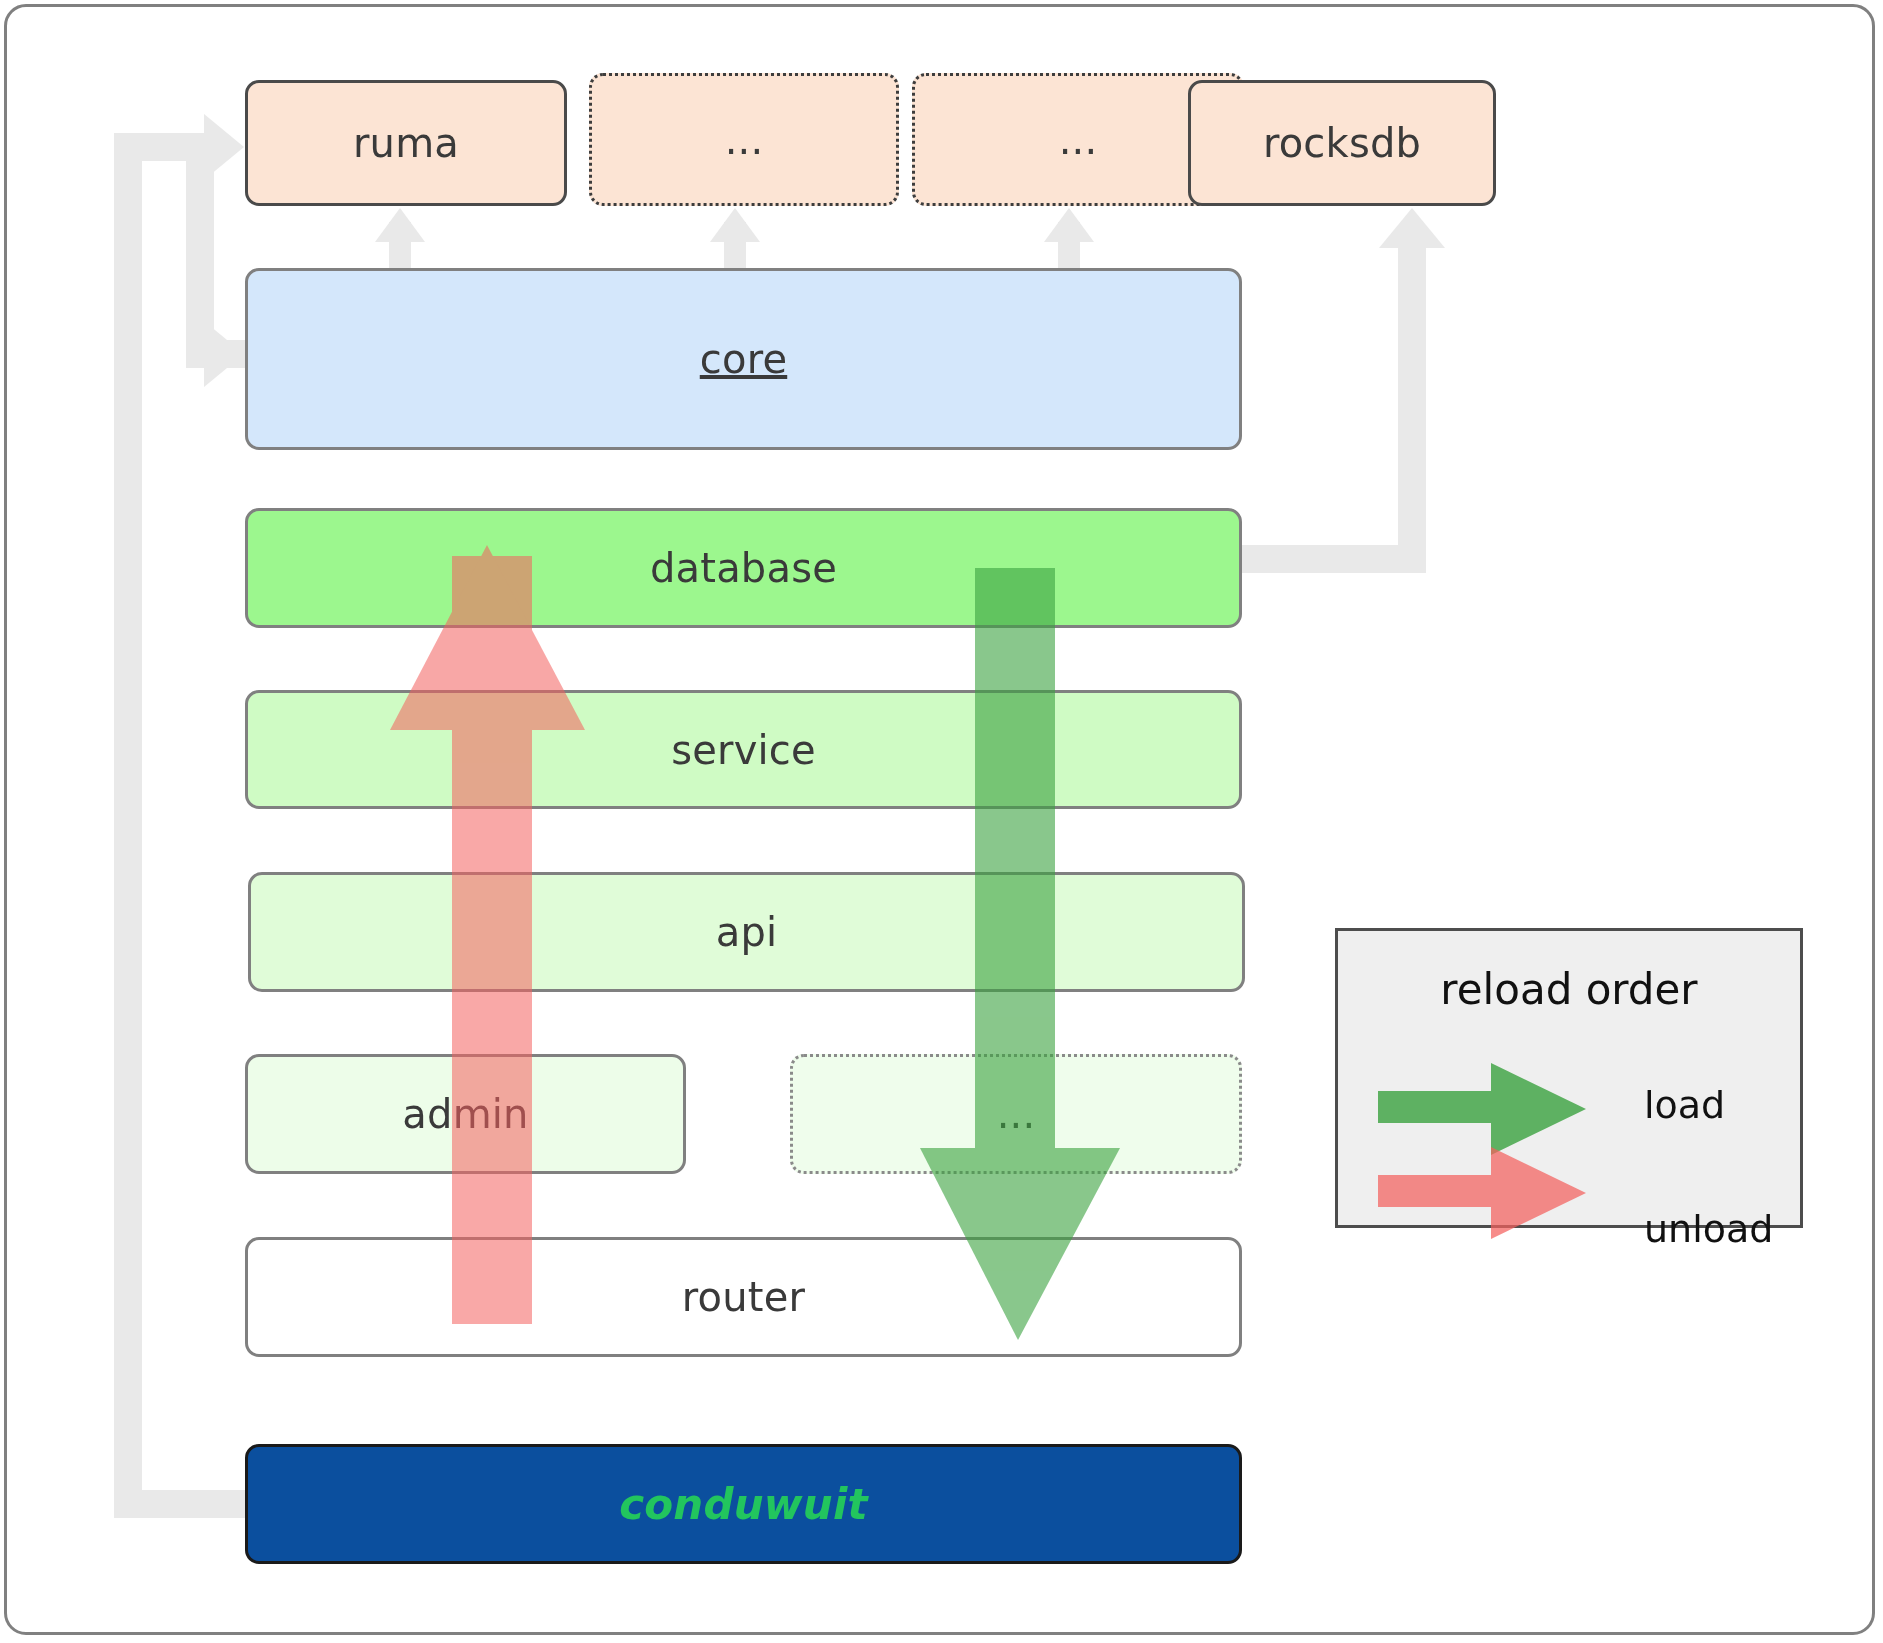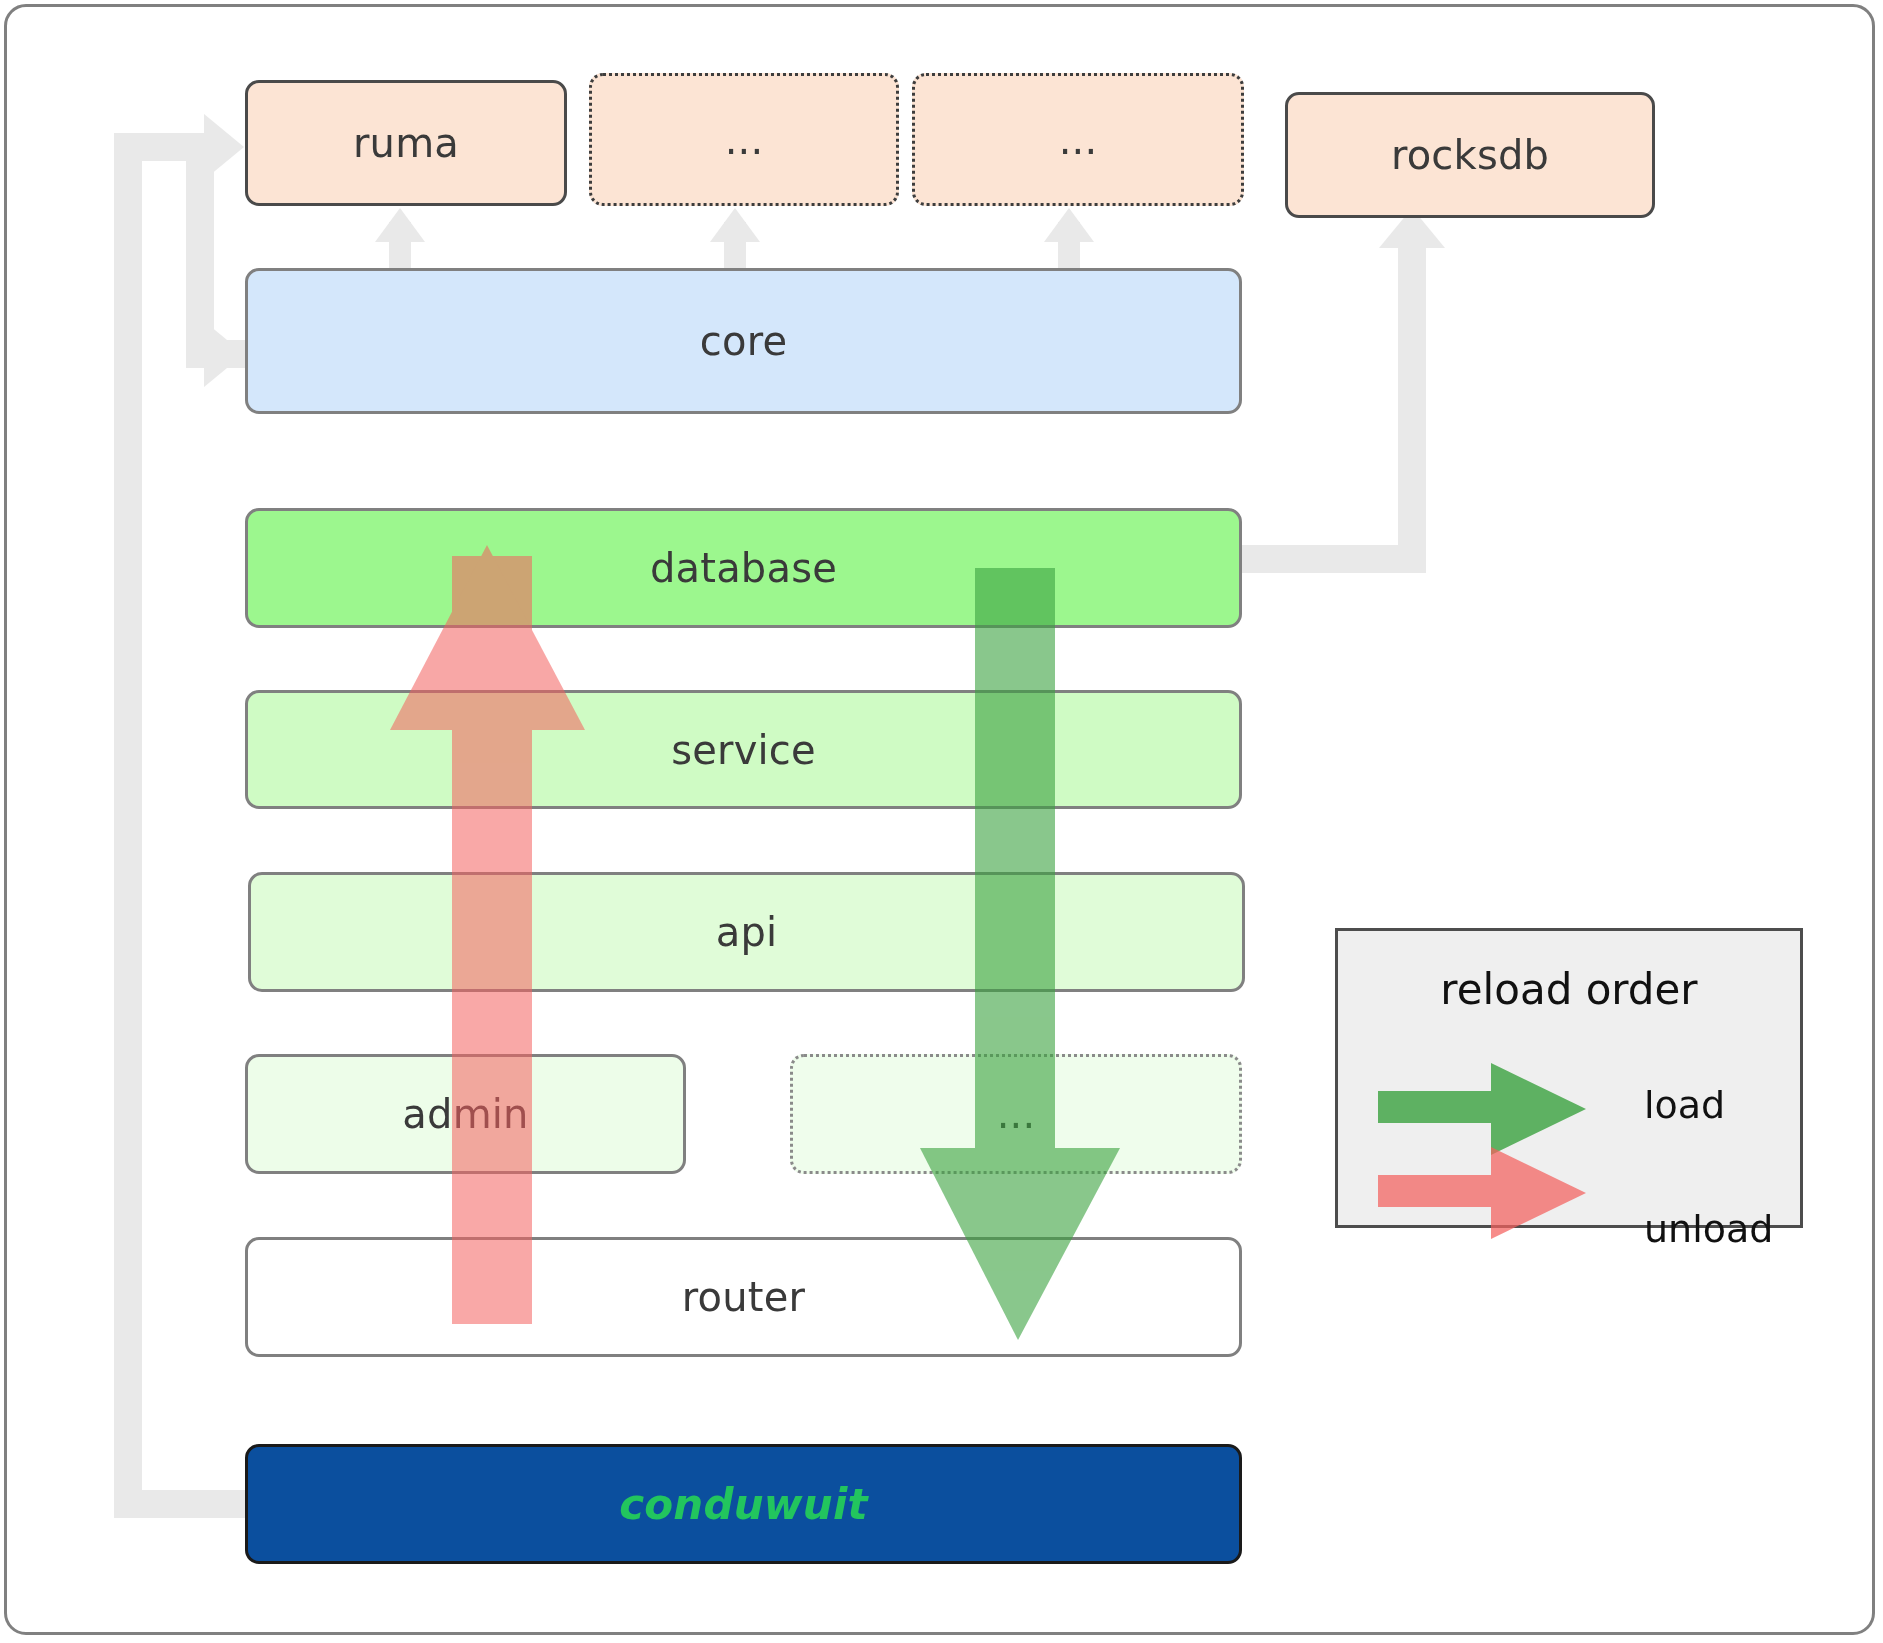--- a/index.html
+++ b/index.html
@@ -184,25 +184,25 @@
   </div>
 
   <div class="node dep dotted" style="left:589px; top:73px; width:310px; height:133px;">
     <span class="lbl">...</span>
   </div>
 
   <div class="node dep dotted" style="left:912px; top:73px; width:332px; height:133px;">
     <span class="lbl">...</span>
   </div>
 
-  <div class="node dep" style="left:1285px; top:80px; width:370px; height:126px;margin-top:12px;">
+  <div class="node dep" style="left:1188px; top:80px; width:308px; height:126px;">
     <span class="lbl">rocksdb</span>
   </div>
 
-  <div class="node core" style="left:245px; top:268px; width:997px; height:146px;">
+  <div class="node core" style="left:245px; top:268px; width:997px; height:182px;text-decoration:underline;">
     <span class="lbl">core</span>
   </div>
 
   <div class="node database" style="left:245px; top:508px; width:997px; height:120px;">
     <span class="lbl">database</span>
   </div>
 
   <div class="node service" style="left:245px; top:690px; width:997px; height:119px;">
     <span class="lbl">service</span>
   </div>

